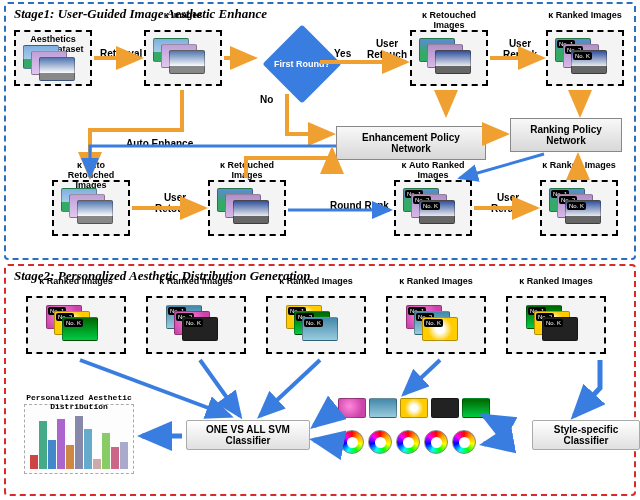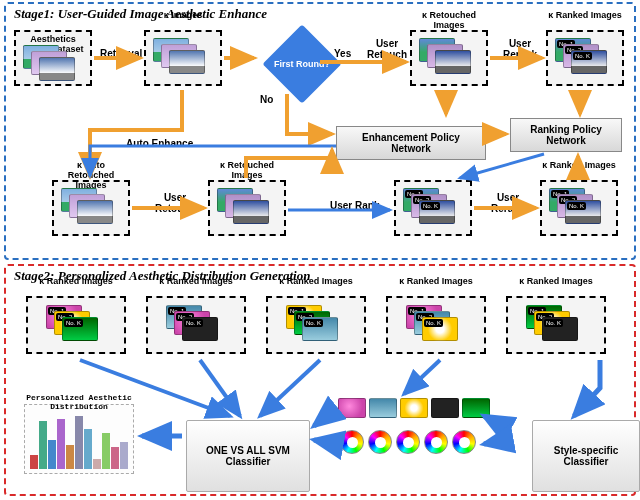--- a/index.html
+++ b/index.html
@@ -24,21 +24,21 @@
   .tr1 { background: linear-gradient(#6088d8,#3a6 60%); }
   .tr2 { background: linear-gradient(#b090c8,#d8b8e8); }
   .tr3 { background: linear-gradient(#3050a0,#eee 70%, #666 70%); }
   .rank-tag { position:absolute; background:#000; color:#fff; font-size:6px; padding:1px 2px; border-radius:2px; }
   .diamond-wrap { position:absolute; display:flex; align-items:center; justify-content:center; color:#fff; font-weight:bold; font-size:9px; }
   
   .net-box { position:absolute; border:1px solid #888; background:linear-gradient(#f8f8f8,#d8d8d8); display:flex; align-items:center; justify-content:center; text-align:center; font-weight:bold; font-size:10px; padding:4px; }
   
   .arrow-label { position:absolute; font-weight:bold; font-size:10px; }
   
-  .classifier-box { position:absolute; background:linear-gradient(#fff,#e0e0e0); border:1px solid #aaa; text-align:center; font-weight:bold; font-size:10px; padding:24px 8px; border-radius:2px; }
+  .classifier-box { position:absolute; background:linear-gradient(#fff,#e0e0e0); border:1px solid #aaa; text-align:center; font-weight:bold; font-size:10px; padding:3px 8px; border-radius:2px; }
   
   svg.arrows { position:absolute; top:0; left:0; pointer-events:none; }
   
   .bar-chart { position:absolute; width:110px; height:70px; border:1px dashed #aaa; background:#fdfdfd; display:flex; align-items:flex-end; justify-content:space-around; padding:4px; }
   .bar { width:8px; }
   .chart-title { position:absolute; top:-12px; width:100%; text-align:center; font-size:8px; font-weight:bold; }
   
   .wheel-row { position:absolute; display:flex; gap:4px; }
   .color-wheel { width:24px; height:24px; border-radius:50%; background: conic-gradient(red,orange,yellow,lime,cyan,blue,magenta,red); border:1px solid #888; position:relative; }
   .color-wheel::after { content:''; position:absolute; top:25%; left:25%; width:50%; height:50%; background:#fff; border-radius:50%; }
@@ -144,24 +144,25 @@
   <div class="img-box small">
     <div class="img-box-label">κ Retouched Images</div>
     <div class="thumbs">
         <div class="thumb tr1 t1"></div>
         <div class="thumb tr2 t2"></div>
         <div class="thumb tr3 t3"></div>
       </div>
   </div>
 </div>
 
-<div class="arrow-label" style="top:200px; left:330px;">User Rank</div>
+<div class="arrow-label" style="top:200px; left:330px;">Round Rank</div>
 
 <div class="node" style="top:180px; left:394px;">
   <div class="img-box small">
+    <div class="img-box-label">κ Auto Ranked Images</div>
     <div class="thumbs">
       <div class="thumb tr1 t1">
           <span class="rank-tag" style="top:1px;left:1px;">No. 1</span>
         </div>
       <div class="thumb tr2 t2">
           <span class="rank-tag" style="top:1px;left:1px;">No. 2</span>
         </div>
       <div class="thumb tr3 t3">
           <span class="rank-tag" style="top:1px;left:1px;">No. K</span>
         </div>

